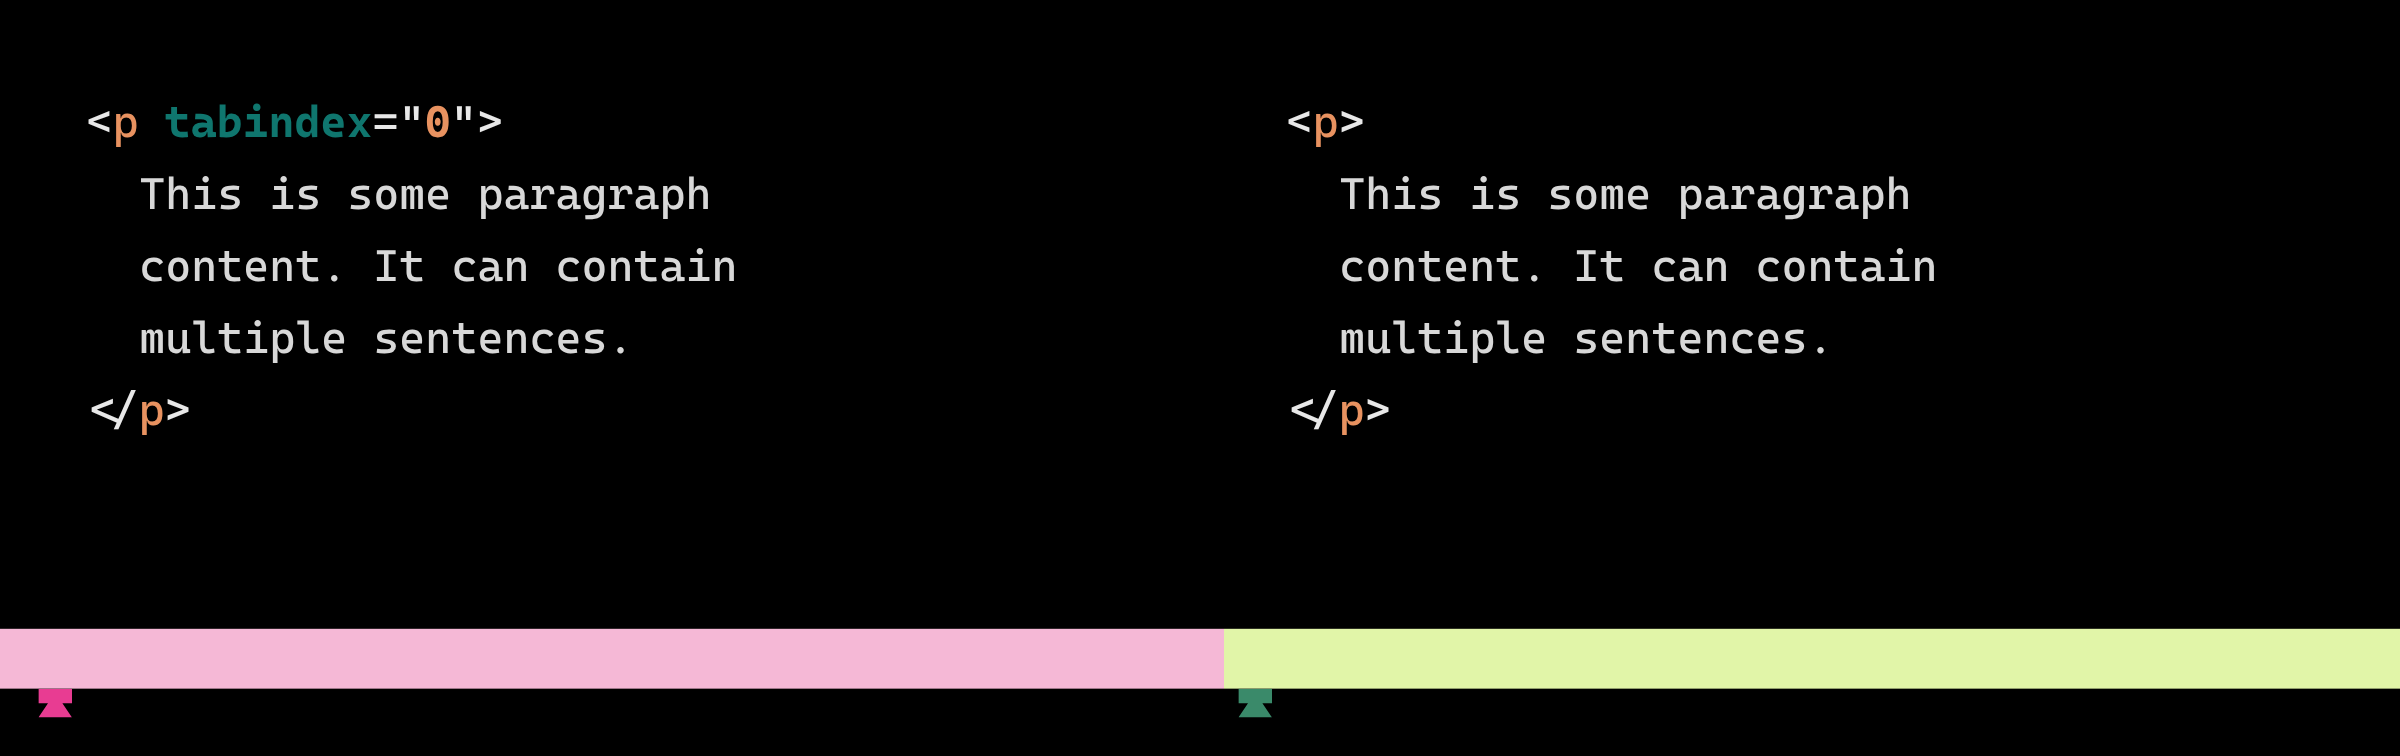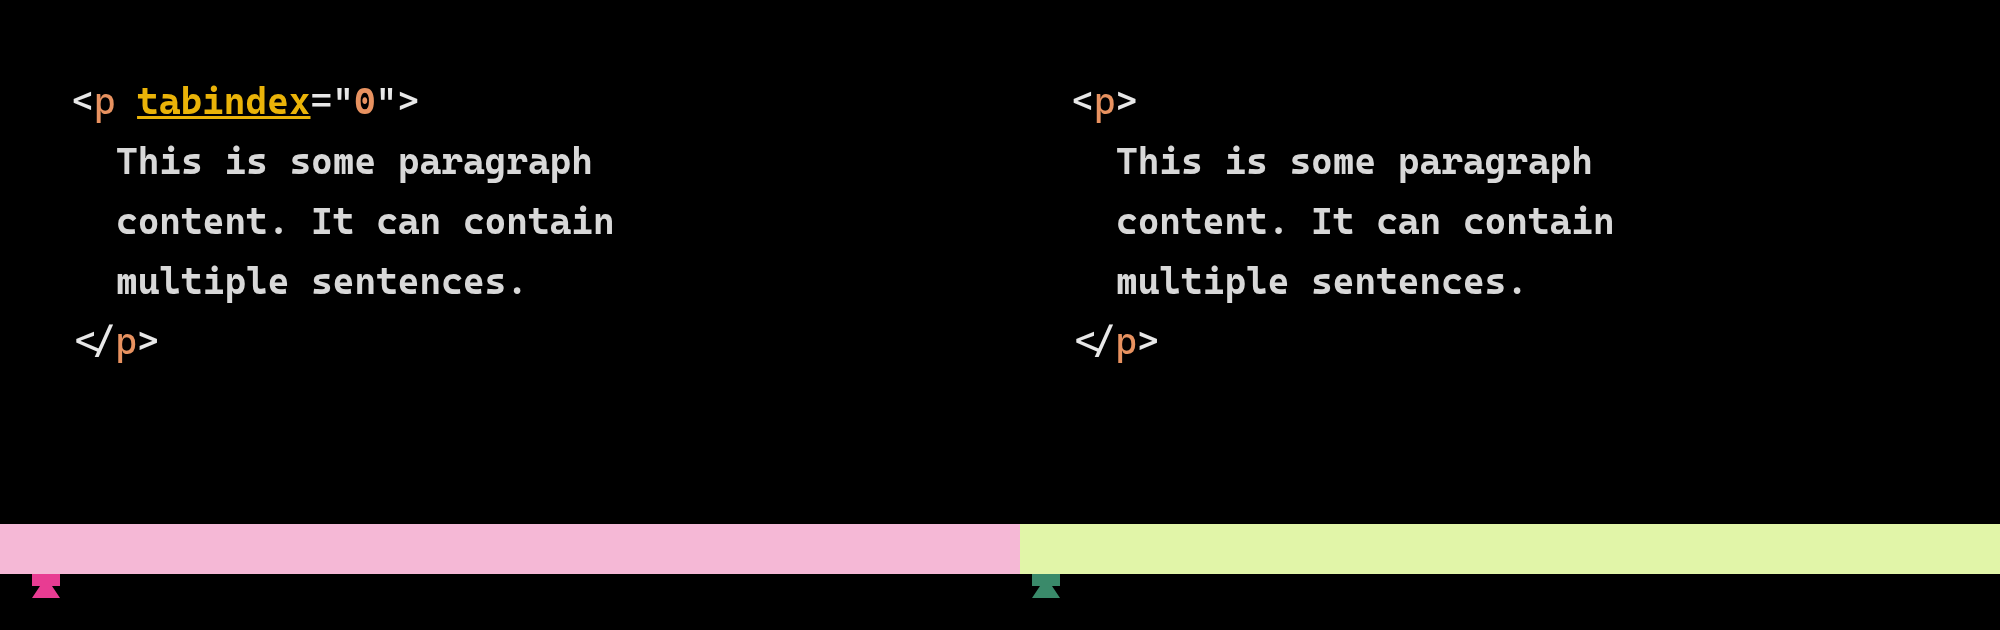--- a/index.html
+++ b/index.html
@@ -35,35 +35,33 @@
     
     .code-line {
       font-size: 37px;
       line-height: 1.62;
       white-space: pre;
       font-weight: 400;
     }
     
     .indent {
       padding-left: 44px;
-      font-weight: bold;
     }
     
     .bracket {
       color: #e8e8e8;
     }
     
     .tag {
       color: #e89260;
     }
     
     .attr-name {
-      color: #eab308;
+      color: #0f766e;
       font-weight: 700;
-      text-decoration: underline;
     }
     
     .attr-equals {
       color: #e8e8e8;
     }
     
     .attr-quote {
       color: #e8e8e8;
     }
     

